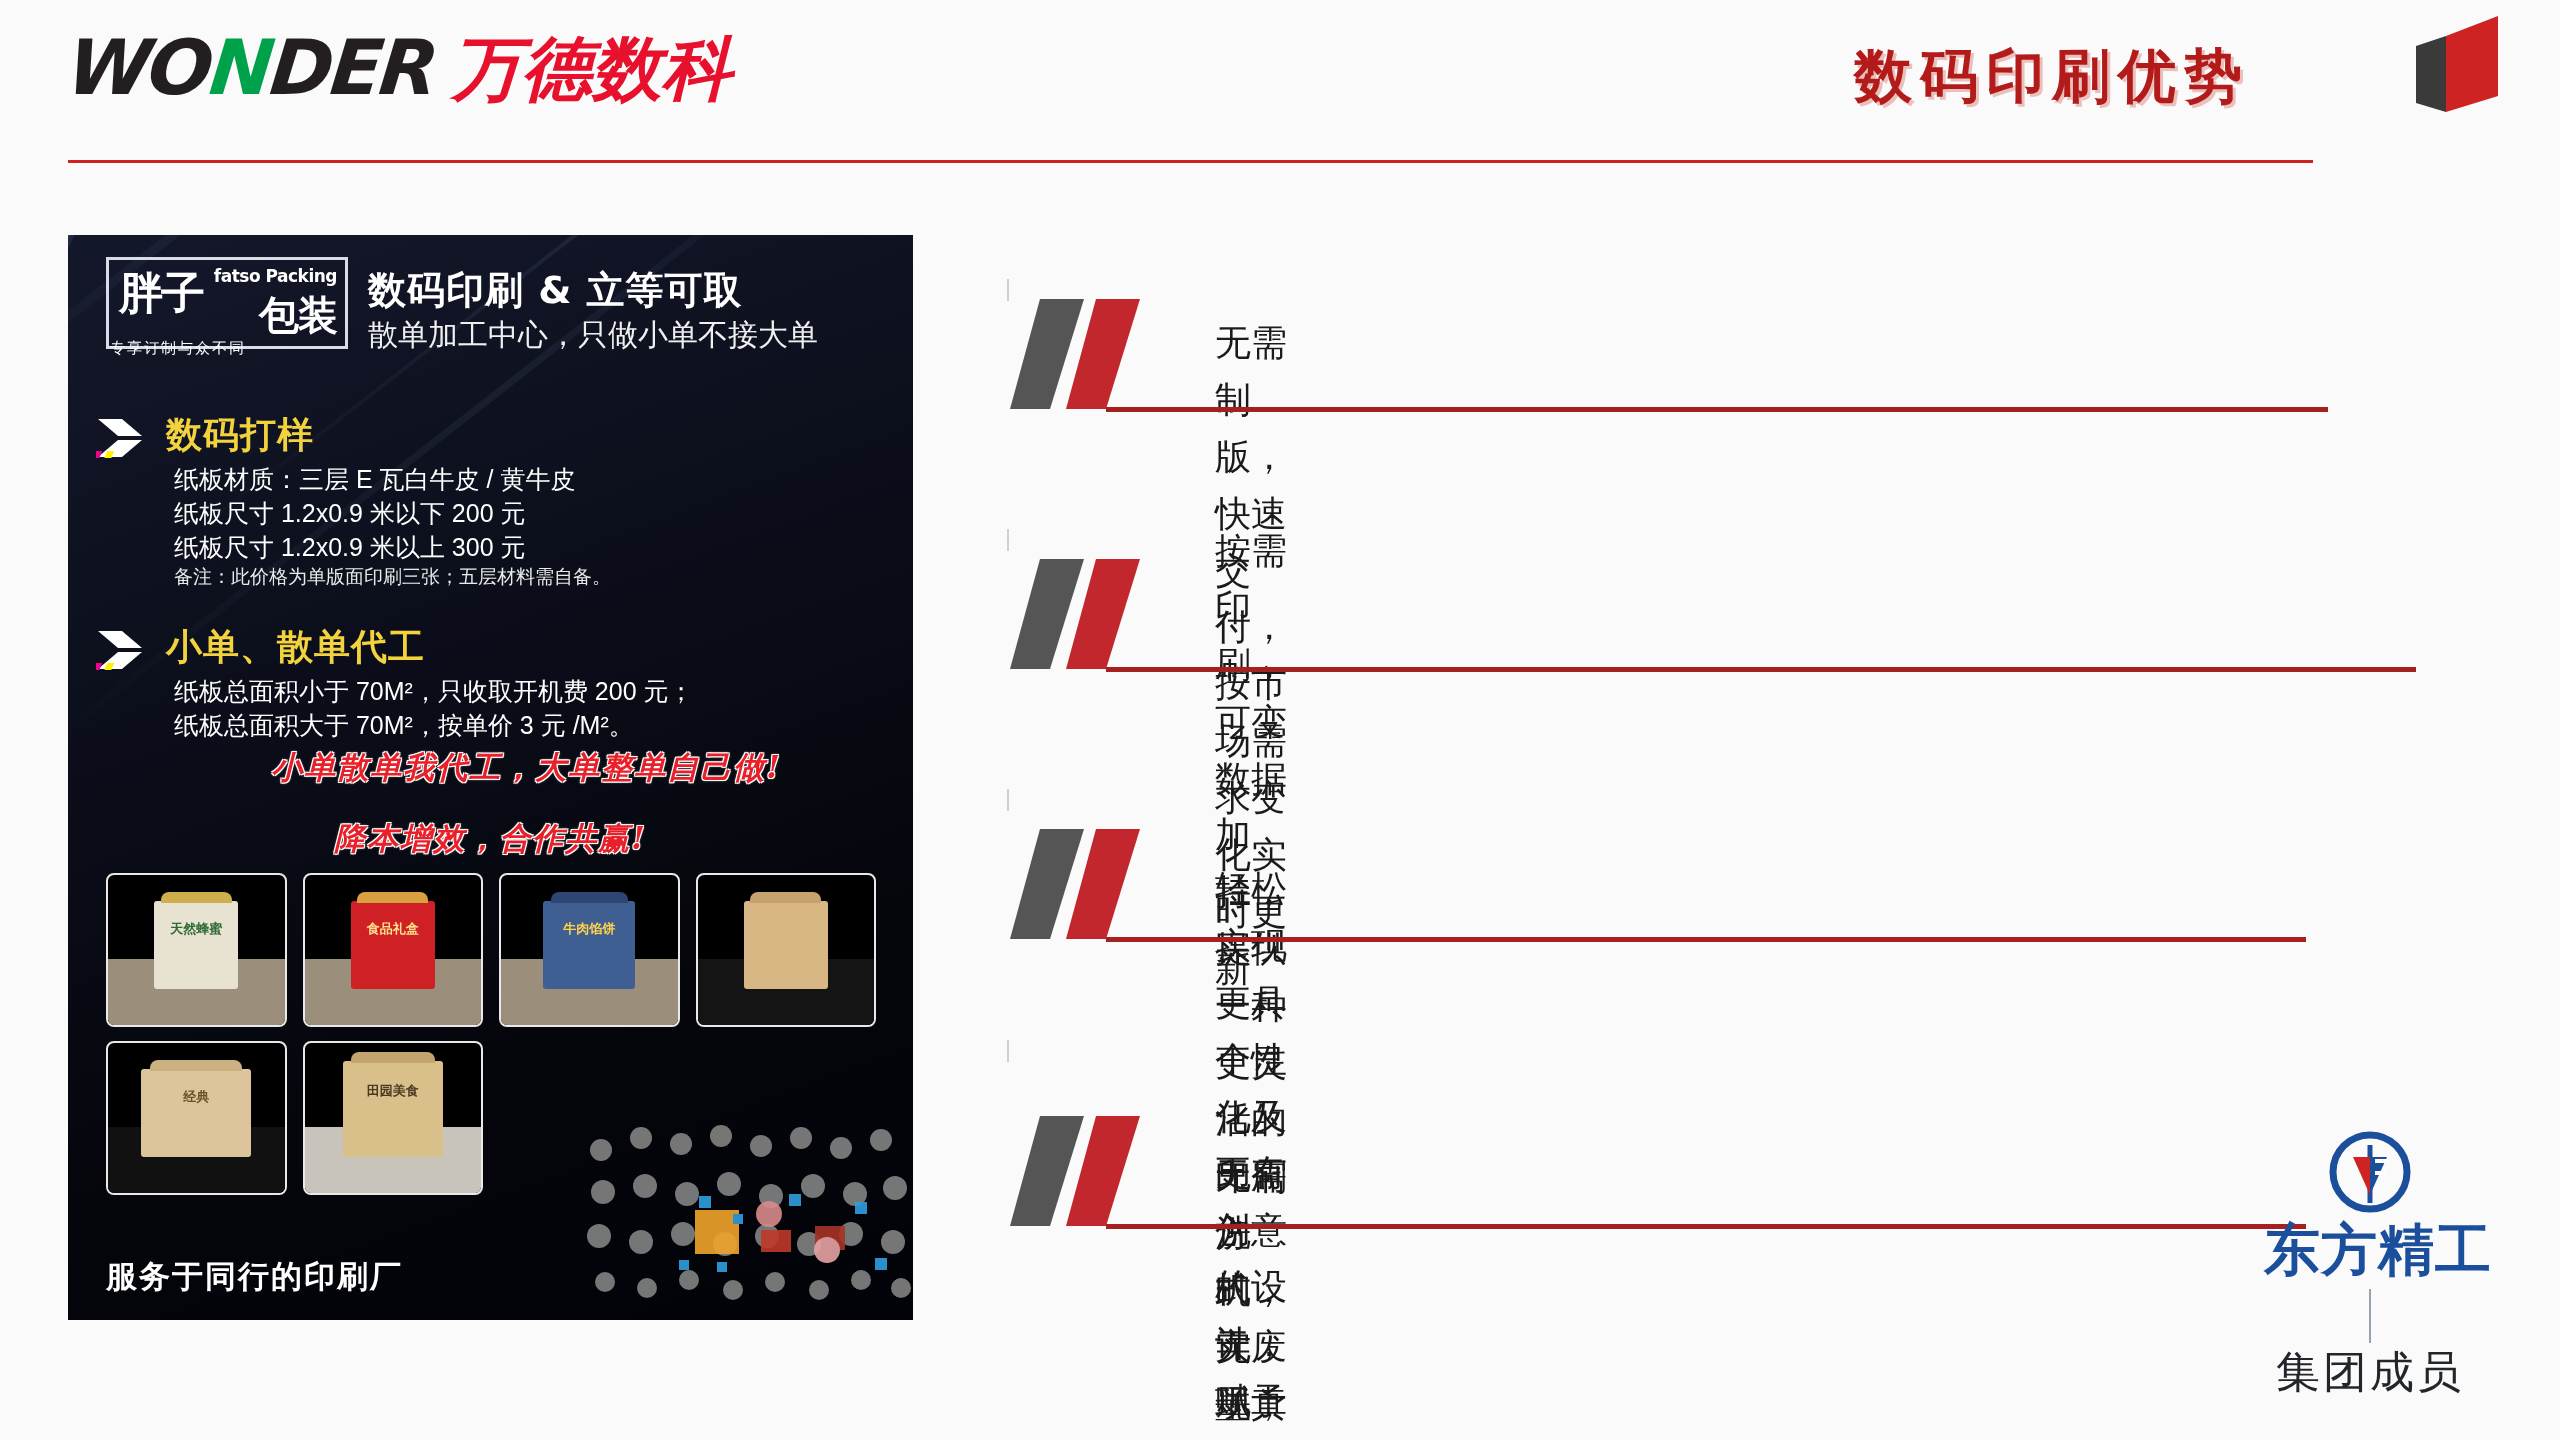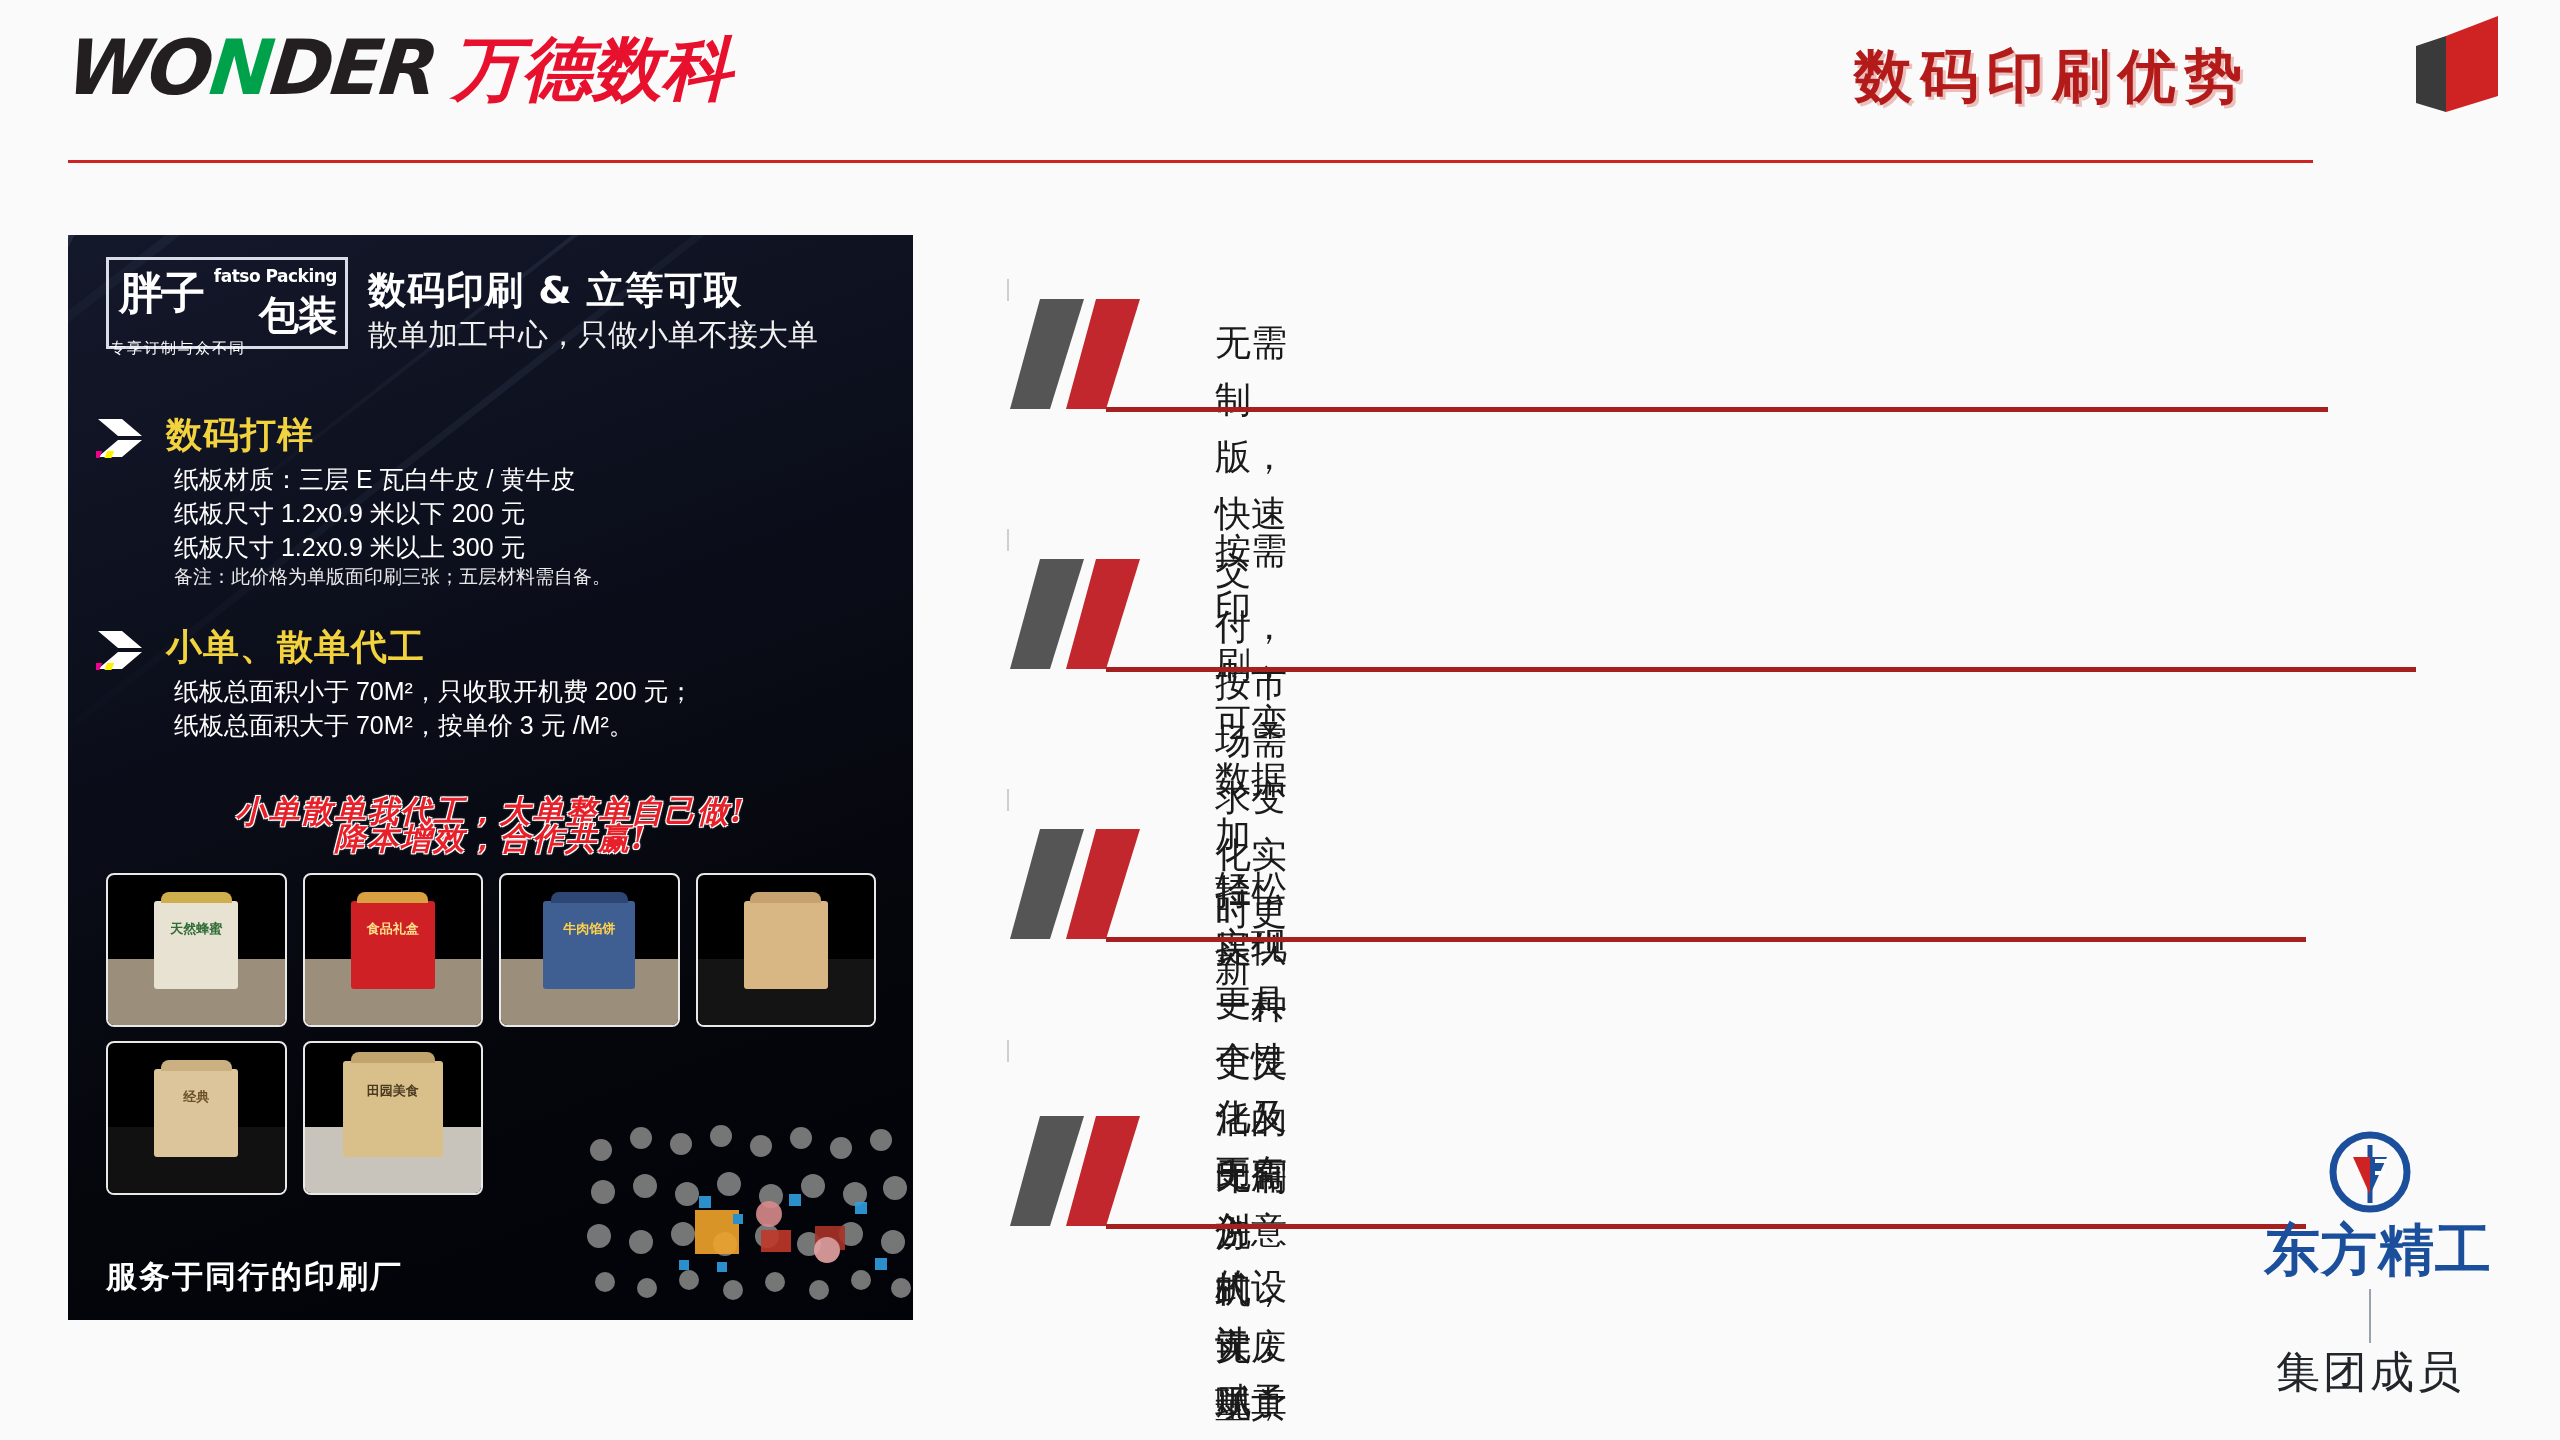--- a/index.html
+++ b/index.html
@@ -234,21 +234,21 @@
         <rect x="13" y="34" width="7" height="7" fill="#ec008c" transform="skewX(-22)"></rect>
         <rect x="25" y="34" width="7" height="7" fill="#fff200" transform="skewX(-22)"></rect>
       </svg>
       <div class="sec-title">小单、散单代工</div>
       <div class="sec-lines">
         <div>纸板总面积小于 70M²，只收取开机费 200 元；</div>
         <div>纸板总面积大于 70M²，按单价 3 元 /M²。</div>
       </div>
     </div>
 
-    <div class="slogan" style="top:556px;">小单散单我代工，大单整单自己做!</div>
+    <div class="slogan" style="top:512px;margin-left:36px;">小单散单我代工，大单整单自己做!</div>
     <div class="slogan" style="top:583px;">降本增效，合作共赢!</div>
 
     <div id="grid">
       <div class="cell">
         <div class="shelf"></div>
         <div class="box" style="background:#e7e2d2;">
           <div class="lid" style="background:#cfae4e;"></div>
           <div class="lbl" style="color:#2f6b34;">天然蜂蜜</div>
         </div>
       </div>
@@ -268,21 +268,21 @@
       </div>
       <div class="cell">
         <div class="shelf" style="background:#141414;"></div>
         <div class="box" style="background:#d8b784;">
           <div class="lid" style="background:#c6a271;"></div>
           <div class="lbl" style="color:#7a5a33;"></div>
         </div>
       </div>
       <div class="cell">
         <div class="shelf" style="background:#111;"></div>
-        <div class="box" style="background:#dcc59a;">
+        <div class="box" style="background:#dcc59a;padding-left:26px;">
           <div class="lid" style="background:#cbb082;"></div>
           <div class="lbl" style="color:#6b5128;">经典</div>
         </div>
       </div>
       <div class="cell">
         <div class="shelf" style="background:#c9c4bb;"></div>
         <div class="box" style="width:100px;height:96px;background:#d9c08b;">
           <div class="lid" style="background:#c2a46f;"></div>
           <div class="lbl" style="color:#4a3a22;">田园美食</div>
         </div>

